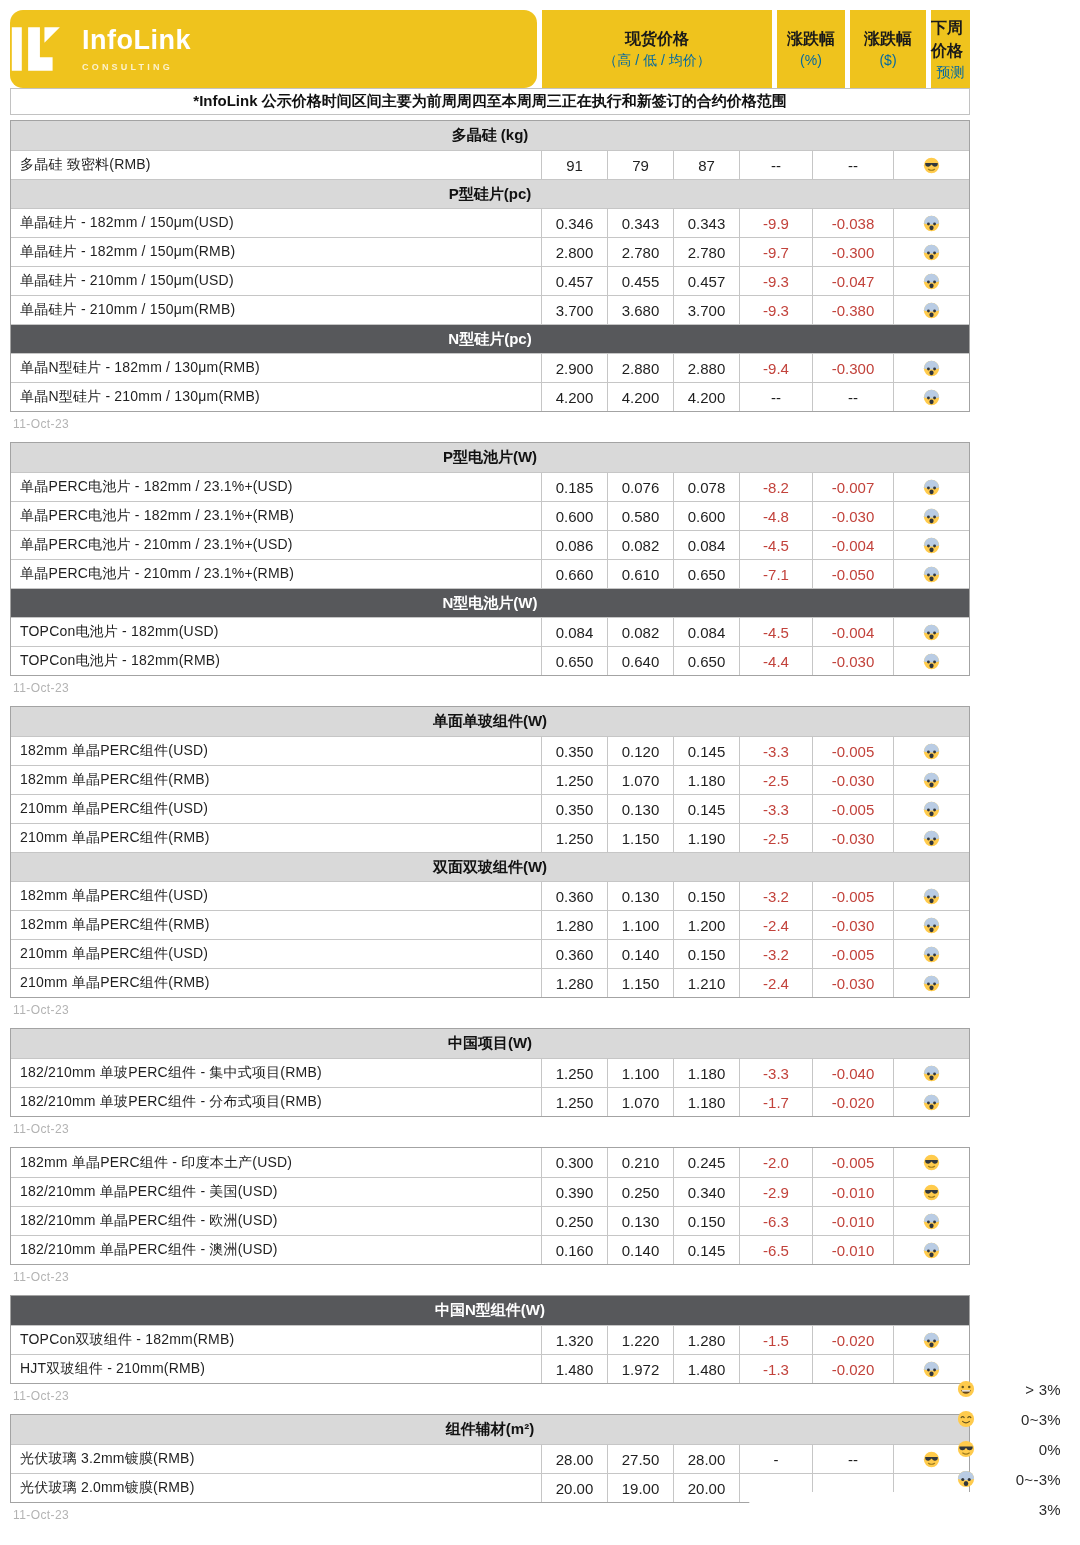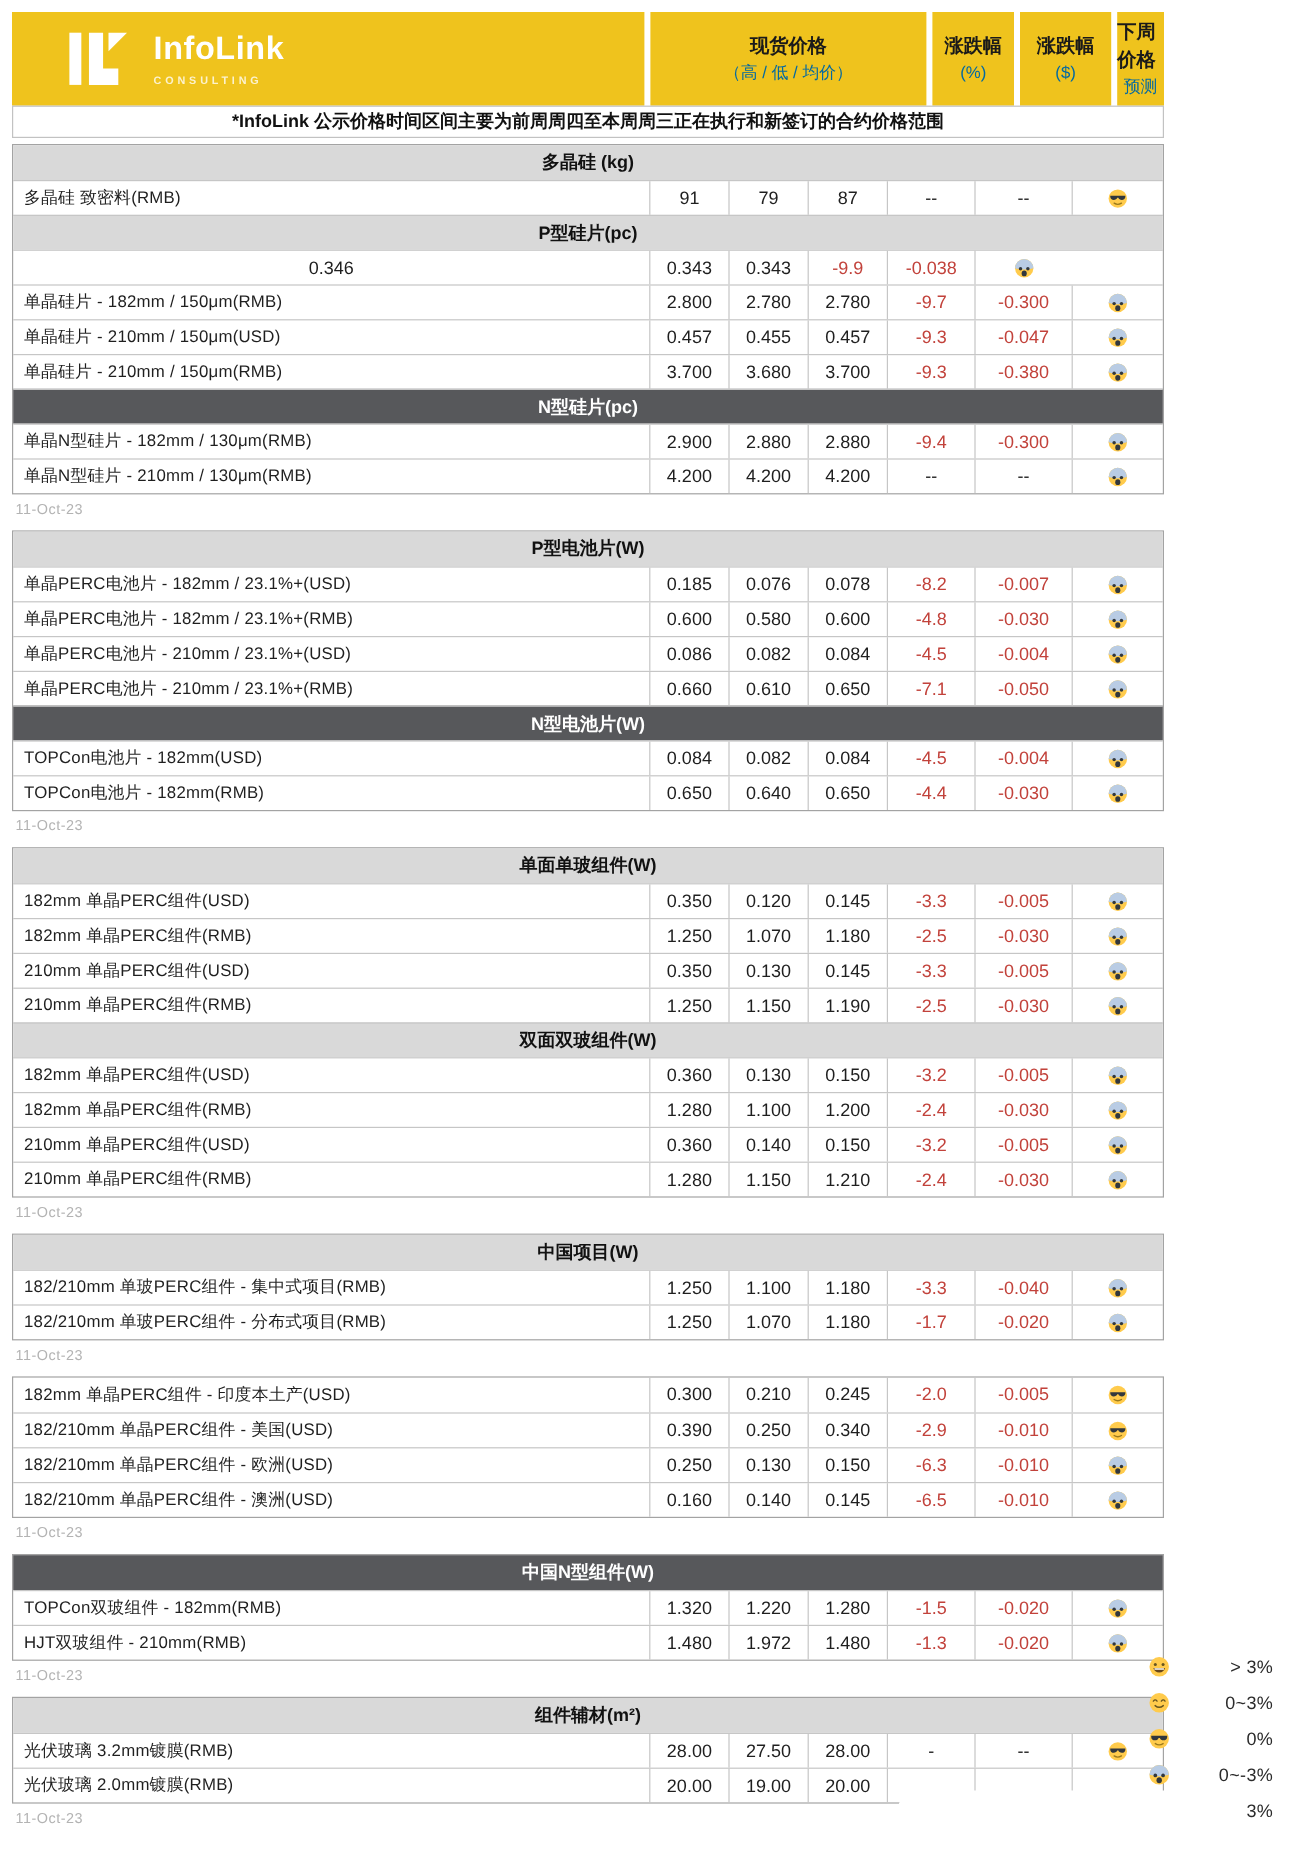--- a/index.html
+++ b/index.html
@@ -3,21 +3,21 @@
 <meta charset="utf-8">
 <style>
   * { box-sizing: border-box; margin: 0; padding: 0; }
   html,body { background:#fff; }
   body { font-family: "Liberation Sans", sans-serif; }
   .page { position:relative; width:1080px; height:1545px; background:#fff; overflow:hidden; }
 
   
   .topbar { position:absolute; left:10px; top:10px; width:960px; height:78px; display:flex; gap:5px; }
   .ybox { background:var(--yellow); display:flex; flex-direction:column; align-items:center; justify-content:center; }
-  .logo-box { width:527px; flex-direction:row; justify-content:flex-start; padding-left:46px; gap:14px; }
+  .logo-box { width:527px; flex-direction:row; justify-content:flex-start; gap:14px;border-radius:13px; }
   .logo-text .brand { color:#fff; font-size:27px; font-weight:bold; letter-spacing:.5px; line-height:1.05; }
   .logo-text .sub { color:rgba(255,255,255,.78); font-size:9px; font-weight:bold; letter-spacing:3.2px; margin-top:8px; }
   .spot-box { width:230px; }
   .pct-box { width:68px; }
   .chg-box { width:76px; }
   .fc-box { flex:1; }
   .h1 { font-size:16px; font-weight:bold; color:#1a1a1a; line-height:1.45; }
   .h2 { font-size:14px; font-weight:normal; color:#0369a1; line-height:1.45; }
 
   
@@ -105,20 +105,21 @@
           <div class="c">
             <svg class="face ficon" width="17" height="17" viewBox="0 0 20 20">
               <circle cx="10" cy="10" r="9" fill="#FFCB4C"></circle>
               <path d="M2.6 7.2h14.8v1.1c0 2-1.5 3.1-3.4 3.1-1.8 0-3-.9-3.4-2.2h-1.2c-.4 1.3-1.6 2.2-3.4 2.2-1.9 0-3.4-1.1-3.4-3.1z" fill="#31373D"></path>
               <path d="M6.4 14.4q3.6 2.5 7.2 0" stroke="#9B7A1D" stroke-width="1.3" fill="none" stroke-linecap="round"></path>
             </svg>
           </div>
         </div>
         <div class="sec light">P型硅片(pc)</div>
         <div class="row">
+          <div class="c name">单晶硅片 - 182mm / 150μm(USD)</div>
           <div class="c v">0.346</div>
           <div class="c v">0.343</div>
           <div class="c v">0.343</div>
           <div class="c v red">-9.9</div>
           <div class="c v red">-0.038</div>
           <div class="c">
             <svg class="face ficon" width="17" height="17" viewBox="0 0 20 20">
               <circle cx="10" cy="10" r="9" fill="#FFCB4C"></circle>
               <path d="M1 10A9 9 0 0 1 19 10Q10 12.6 1 10Z" fill="#B9CCE4"></path>
               <circle cx="6.4" cy="10.6" r="1.7" fill="#31373D"></circle>

